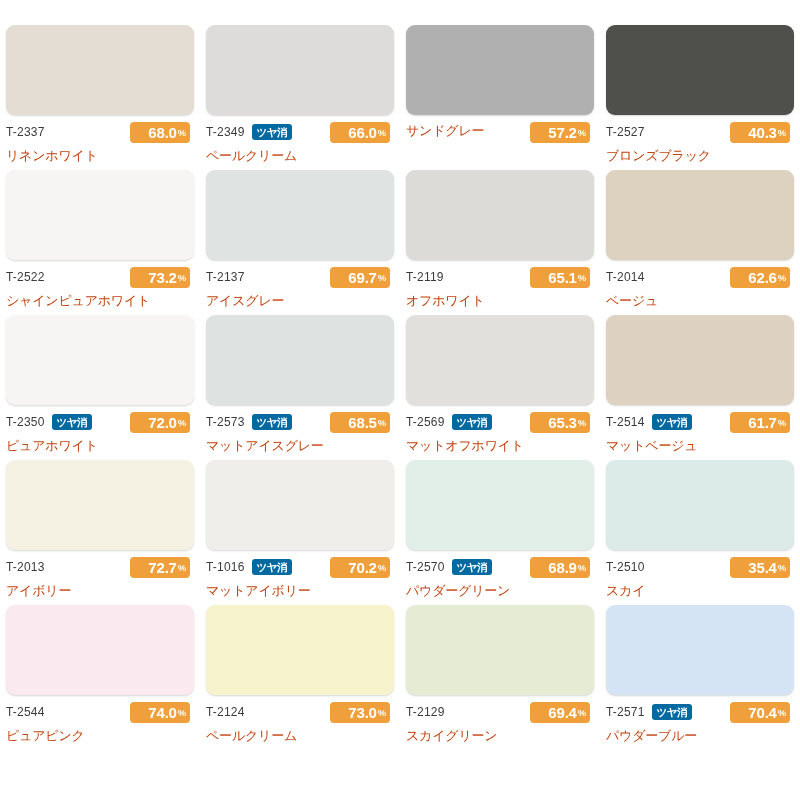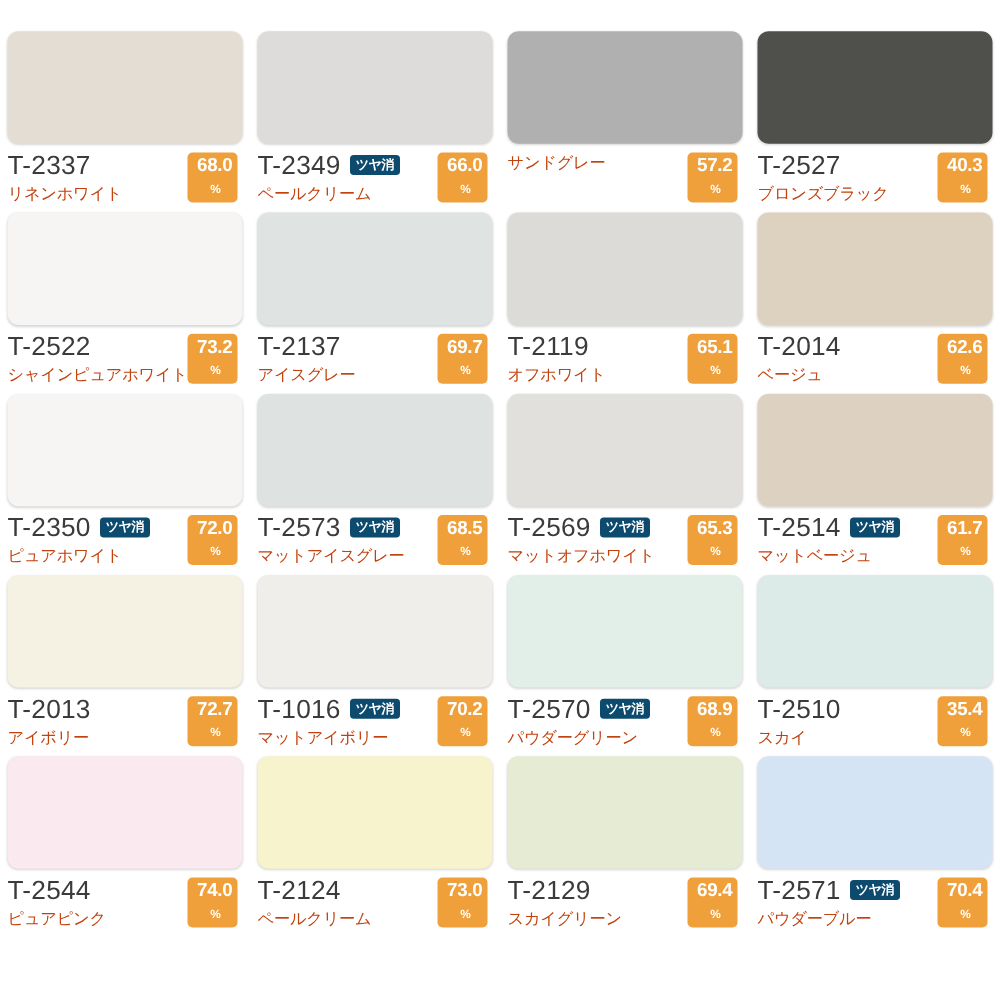--- a/index.html
+++ b/index.html
@@ -47,58 +47,57 @@
   }
 
   .line-top {
     display: flex;
     align-items: center;
     height: 21px;
     white-space: nowrap;
   }
 
   .code {
-    font-size: 21px;
+    font-size: 12px;
     color: #3b3b3b;
     letter-spacing: 0.2px;
     font-family: "Liberation Sans", "DejaVu Sans", sans-serif;
     line-height: 21px;
   }
 
   .matte-badge {
     display: inline-block;
     margin-left: 7px;
-    background: #0c4a6e;
+    background: #0369a1;
     color: #ffffff;
     font-size: 10.5px;
     line-height: 14px;
     padding: 1px 5px 1px 5px;
     border-radius: 3px;
     letter-spacing: -0.5px;
     font-family: "DejaVu Sans", sans-serif;
     font-weight: bold;
     transform: translateY(-1px);
   }
 
   .pct-badge {
     position: absolute;
     right: 4px;
     top: 0px;
     background: #f0a03a;
     color: #ffffff;
     border-radius: 4px;
-    padding: 1px 4px 1px 8px;
+    padding: 1px 4px 1px 18px;
     font-size: 15px;
     line-height: 19px;
     font-weight: bold;
     font-family: "Liberation Sans", "DejaVu Sans", sans-serif;
     letter-spacing: -0.2px;
     display: flex;
-    align-items: center;
-    flex-direction: column;
+    align-items: flex-end;
   }
   .pct-badge .unit {
     font-size: 9.5px;
     font-weight: bold;
     margin-left: 1px;
   }
 
   .name {
     font-size: 13px;
     color: #c2410c;

